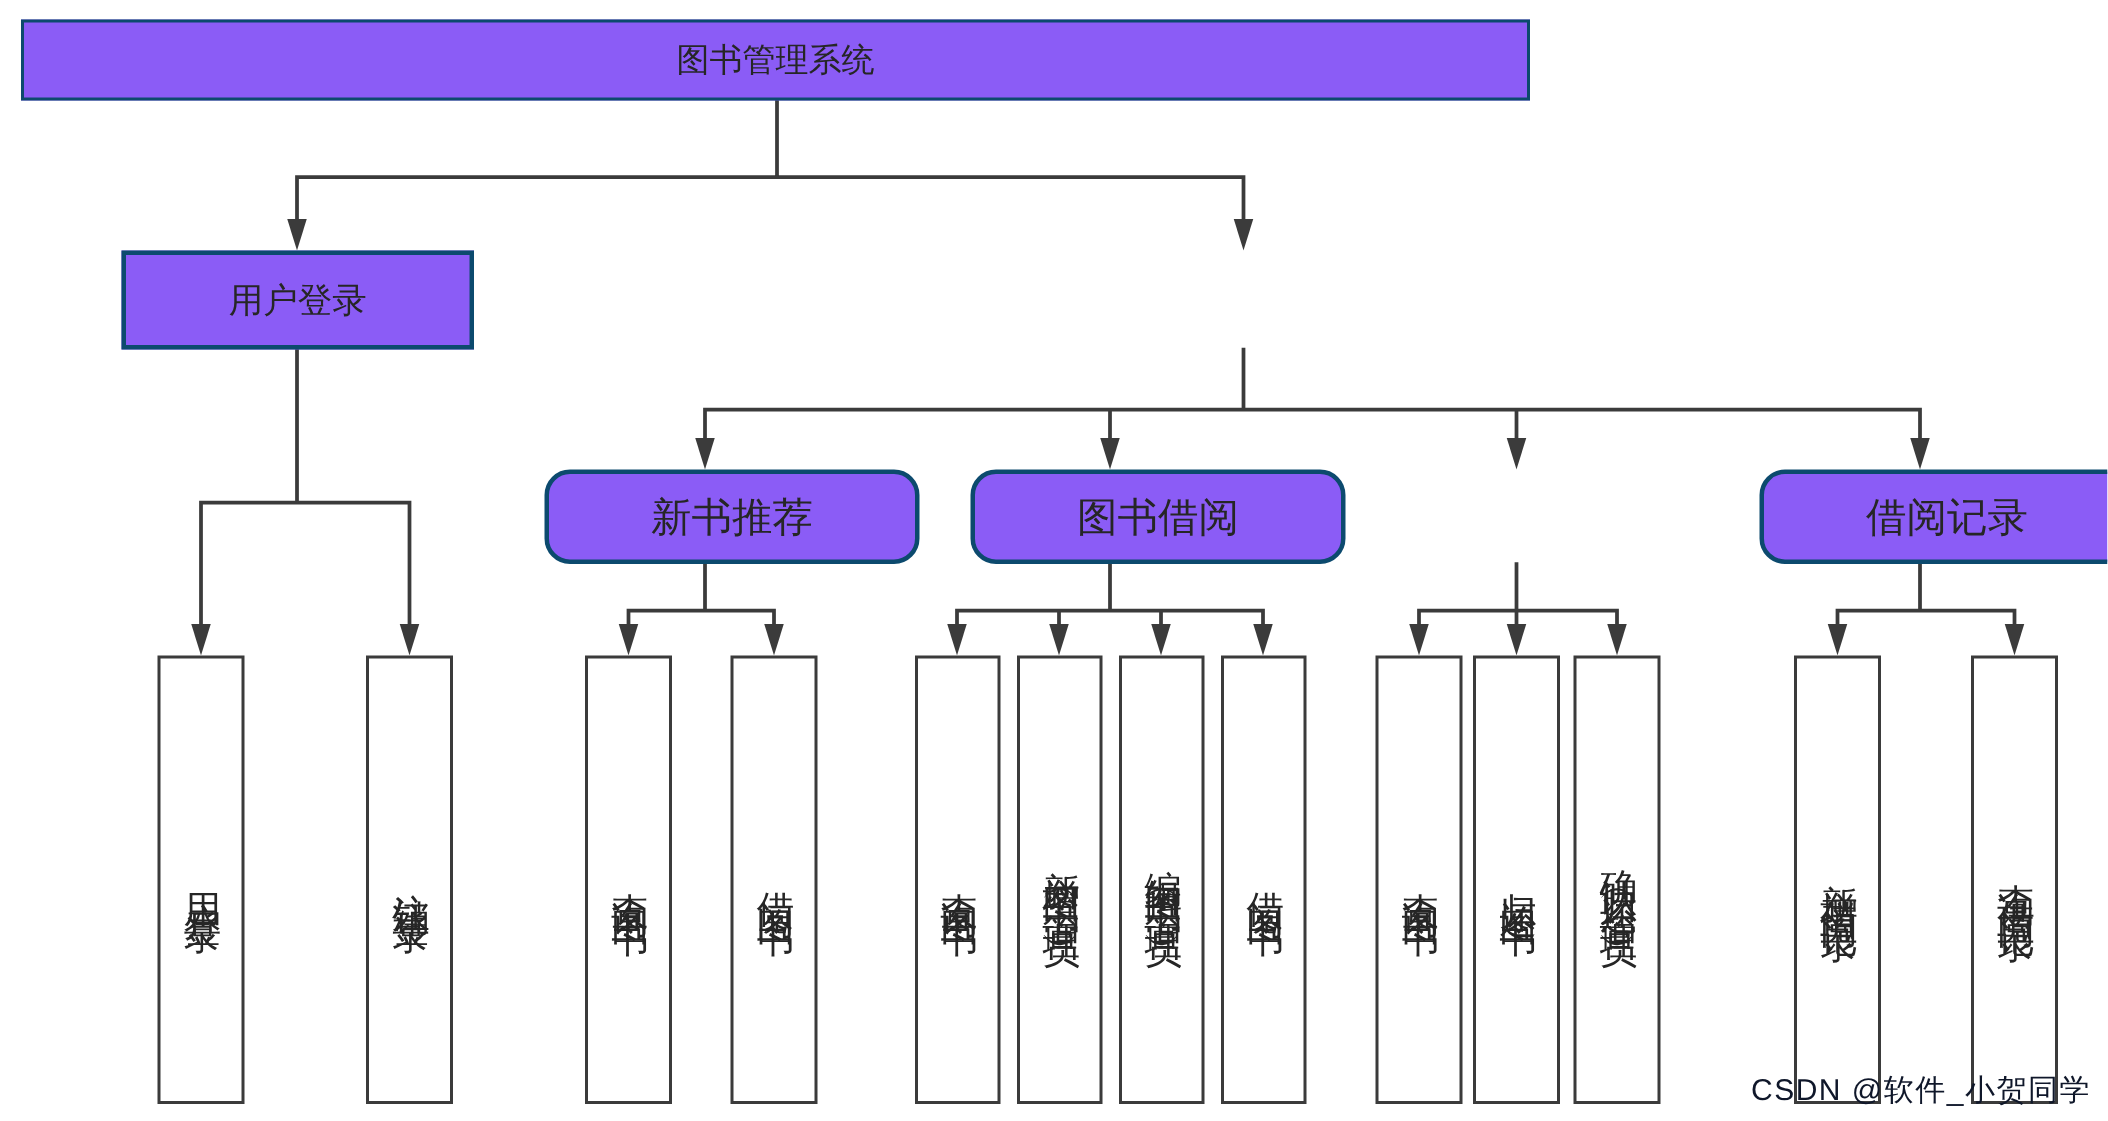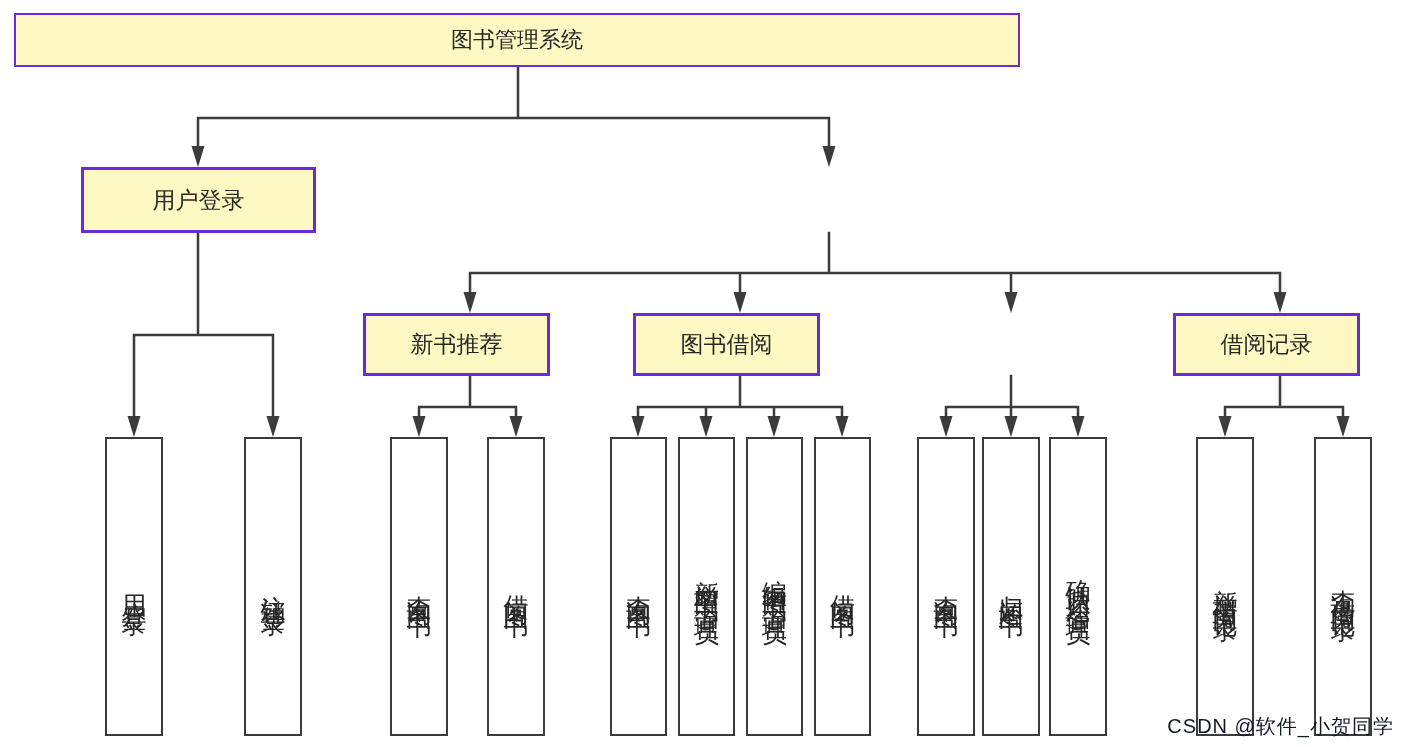--- a/index.html
+++ b/index.html
@@ -17,36 +17,36 @@
   }
   #wires {
     position: absolute;
     left: 0; top: 0;
     width: 1405px;
     height: 747px;
   }
   .node {
     position: absolute;
     box-sizing: border-box;
-    background: #fef9c3;
-    border: 3px solid #6d28d9;
+    background: #8b5cf6;
+    border: 3px solid #0c4a6e;
     color: #262626;
     display: flex;
     align-items: center;
     justify-content: center;
     text-align: center;
     white-space: nowrap;
   }
   .node.root {
     left: 14px; top: 13px; width: 1006px; height: 54px;
     border-width: 2px;
     font-size: 22px;
   }
   .node.lvl2 { top: 167px; width: 235px; height: 66px; font-size: 23px; }
-  .node.lvl3 { top: 313px; width: 187px; height: 63px; font-size: 23px; }
+  .node.lvl3 { top: 313px; width: 250px; height: 63px; font-size: 27px; border-radius: 17px; }
   .leaf {
     position: absolute;
     top: 437px;
     height: 299px;
     box-sizing: border-box;
     background: #ffffff;
     border: 2px solid #3b3b3b;
     color: #262626;
     display: flex;
     align-items: center;
@@ -113,21 +113,21 @@
       <polygon points="1218.5,416 1231.5,416 1225,437"></polygon>
       <polygon points="1336.5,416 1349.5,416 1343,437"></polygon>
     </g>
   </svg>
 
   <div class="node root">图书管理系统</div>
 
   <div class="node lvl2" style="left:81px;">用户登录</div>
 
   <div class="node lvl3" style="left:363px;">新书推荐</div>
-  <div class="node lvl3" style="left:633px;">图书借阅</div>
+  <div class="node lvl3" style="left:647px;">图书借阅</div>
   <div class="node lvl3" style="left:1173px;">借阅记录</div>
 
   <div class="leaf w58" style="left:105px;">用户登录</div>
   <div class="leaf w58" style="left:244px;">注销登录</div>
 
   <div class="leaf w58" style="left:390px;">查询图书</div>
   <div class="leaf w58" style="left:487px;">借阅图书</div>
 
   <div class="leaf w57" style="left:610px;">查询图书</div>
   <div class="leaf w57" style="left:678px;">新增图书（管理员）</div>

